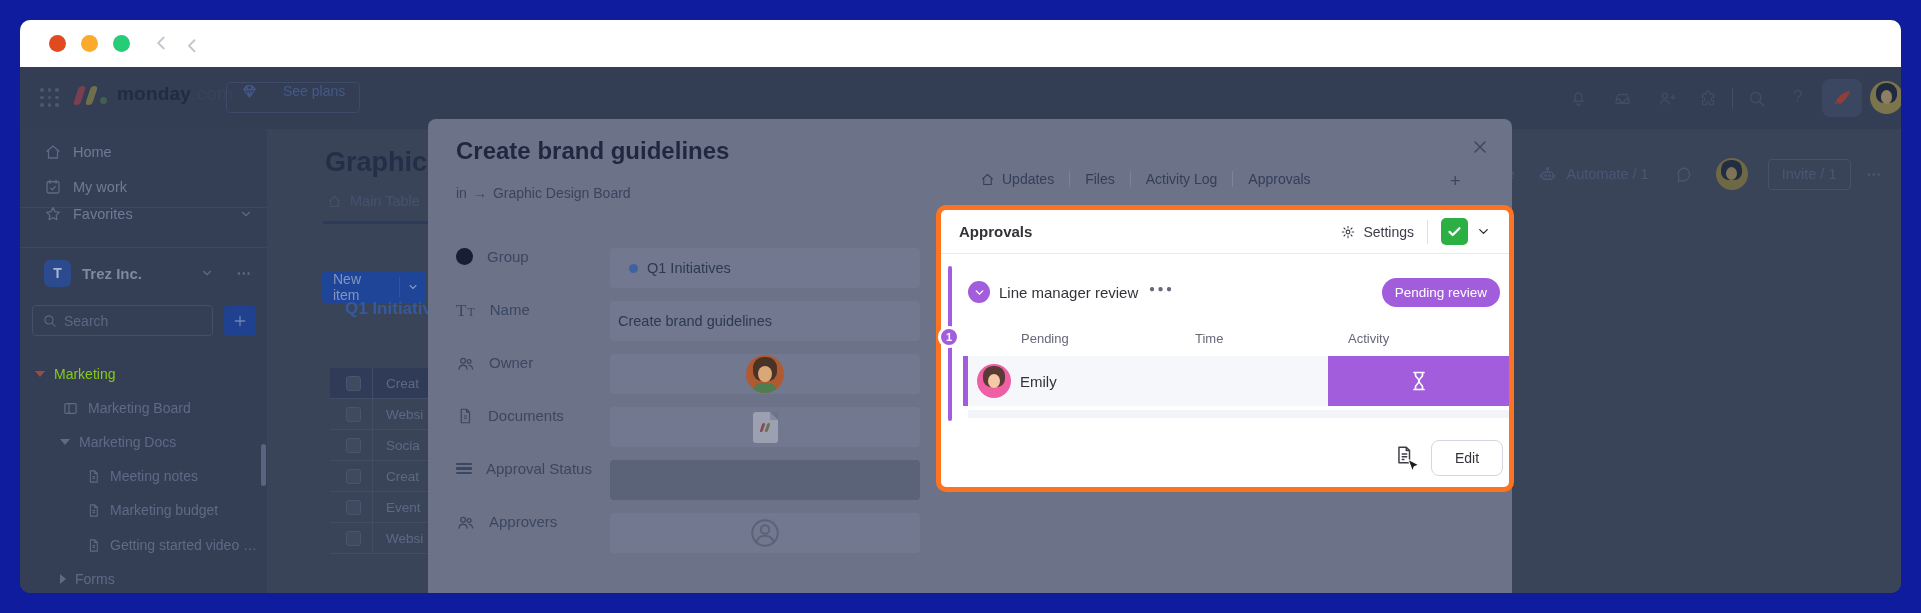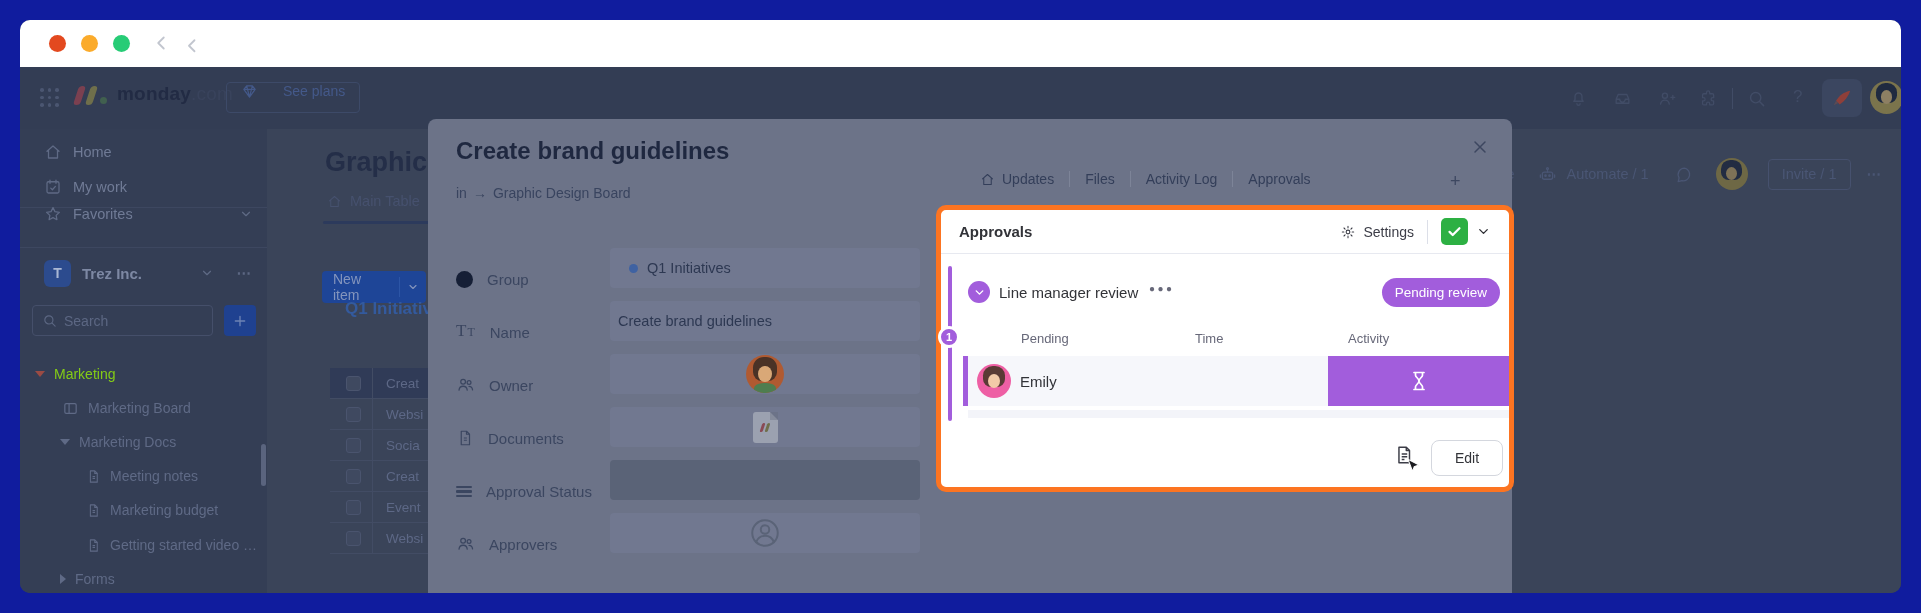--- a/index.html
+++ b/index.html
@@ -76,21 +76,21 @@
 
   
   .modal { position:absolute; left:408px; top:99px; width:1084px; bottom:0; background:#6c7388; border-radius:8px 8px 0 0; }
   .m-title { position:absolute; left:28px; top:18px; font-size:24px; font-weight:700; color:#1f2840; }
   .m-sub { position:absolute; left:28px; top:54px; font-size:14px; color:#39445f; display:flex; gap:6px;margin-top:12px; }
   .m-close { position:absolute; right:22px; top:18px; width:20px; height:20px; color:#3d4760; }
   .m-tabs { position:absolute; left:537px; top:52px; display:flex; align-items:center; font-size:14px; color:#333e59; }
   .m-tab { display:flex; align-items:center; gap:7px; padding:0 15px; }
   .m-tabsep { width:1px; height:16px; background:#7d8498; }
   .m-plus { position:absolute; left:1022px; top:52px; font-size:18px; color:#3d4760; }
-  .field { position:absolute; left:28px; display:flex; align-items:flex-end; gap:14px; color:#3b4660; font-size:15px; height:40px; }
+  .field { position:absolute; left:28px; display:flex; align-items:flex-start; gap:14px; color:#3b4660; font-size:15px; height:40px; }
   .field svg { color:#3b4660; }
   .cell { position:absolute; left:182px; width:310px; height:40px; background:#717890; border-radius:4px; display:flex; align-items:center; justify-content:center; color:#2d3852; font-size:14.5px; }
   .cell.left { justify-content:flex-start; padding-left:8px; }
   .dot-filled { width:17px; height:17px; border-radius:50%; background:#161f36; display:inline-block; }
   .gdot { width:9px; height:9px; border-radius:50%; background:#3f62a2; margin-right:9px; }
   .tt-ic { font-family:"Liberation Serif", serif; font-size:17px; color:#3b4660; letter-spacing:1px; }
   .tt-ic small { font-size:12px; }
   .hamb { display:inline-block; width:16px; }
   .hamb i { display:block; height:2.2px; background:#3b4660; margin:2.6px 0; border-radius:1px; }
   .statuscell { background:#5a6377; }

